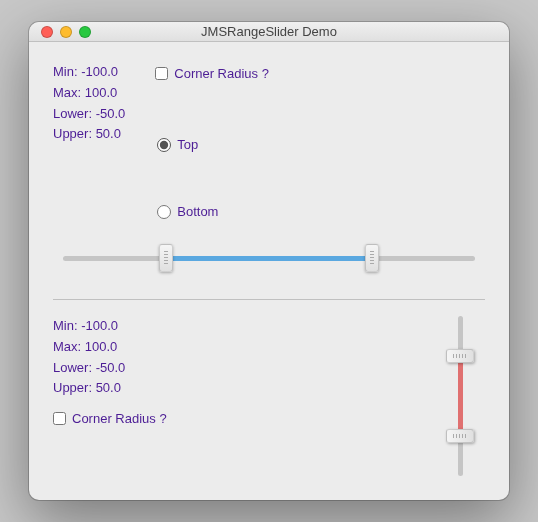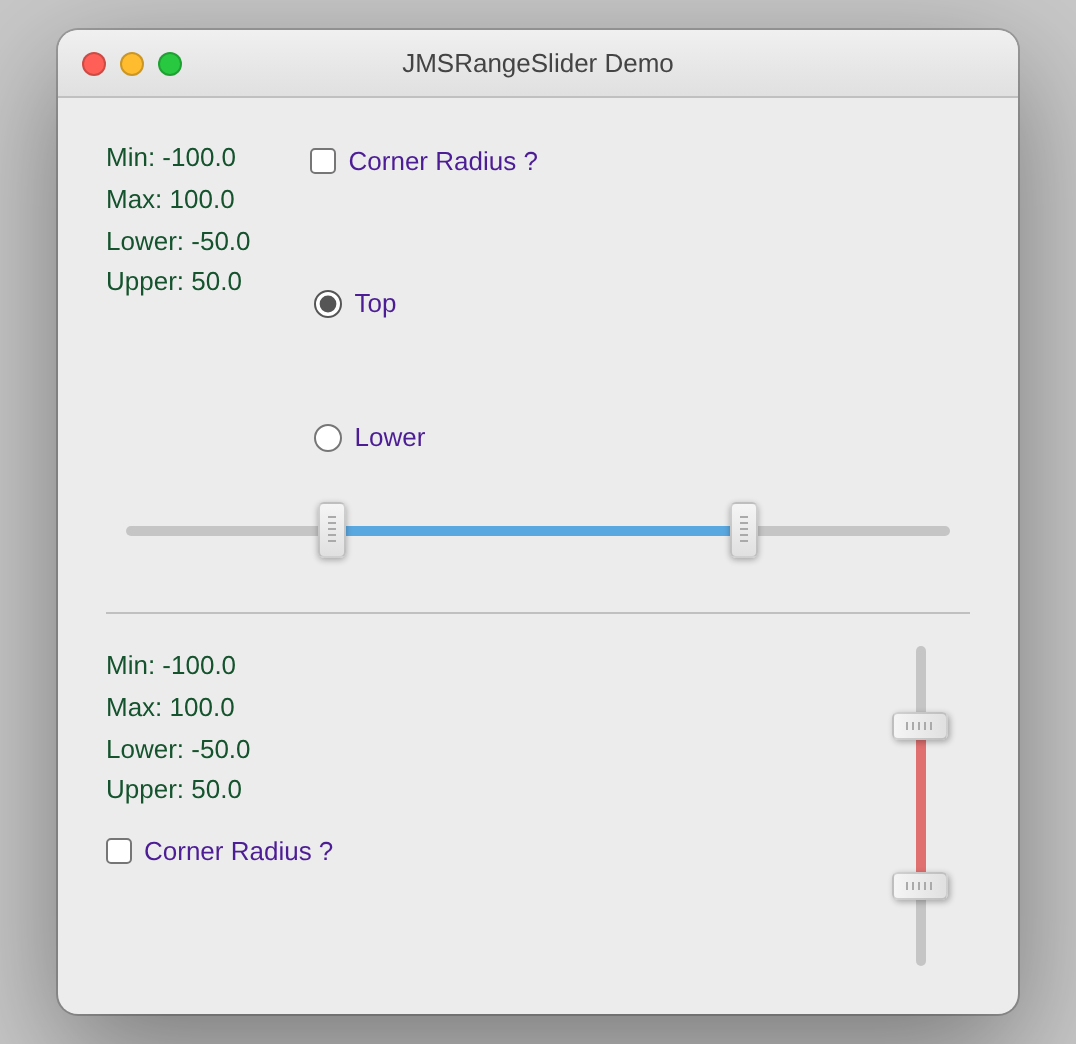--- a/index.html
+++ b/index.html
@@ -17,21 +17,21 @@
     .window {
       width: 480px;
       background: #ececec;
       border-radius: 10px;
       box-shadow: 0 20px 60px rgba(0,0,0,0.4), 0 0 0 1px rgba(0,0,0,0.2);
       overflow: hidden;
     }
 
     .titlebar {
       background: linear-gradient(to bottom, #f0f0f0, #e0e0e0);
-      height: 34px;
+      height: 20px;
       display: flex;
       align-items: center;
       justify-content: center;
       position: relative;
       border-bottom: 1px solid #c0c0c0;
       border-radius: 10px 10px 0 0;
     }
 
     .titlebar-buttons {
       position: absolute;
@@ -69,21 +69,21 @@
       display: flex;
       gap: 30px;
       margin-bottom: 14px;
     }
 
     .info-block {
       flex: 0 0 auto;
     }
 
     .info-line {
-      color: #14532d;
+      color: #4c1d95;
       line-height: 1.6;
     }
 
     .controls-block {
       flex: 1;
       display: flex;
       flex-direction: column;
       gap: 8px;
       padding-top: 4px;
     }
@@ -297,21 +297,21 @@
             <input type="checkbox" style="">
             <label>Corner Radius ?</label>
           </div>
           <div class="radio-group">
             <div class="radio-row">
               <input type="radio" name="top-position" checked="" style="">
               <label>Top</label>
             </div>
             <div class="radio-row">
               <input type="radio" name="top-position" style="">
-              <label>Lower</label>
+              <label>Bottom</label>
             </div>
           </div>
         </div>
       </div>
 
       <div class="h-slider-container">
         <div class="h-track">
           <div class="h-fill"></div>
           <div class="h-thumb h-thumb-left"></div>
           <div class="h-thumb h-thumb-right"></div>

